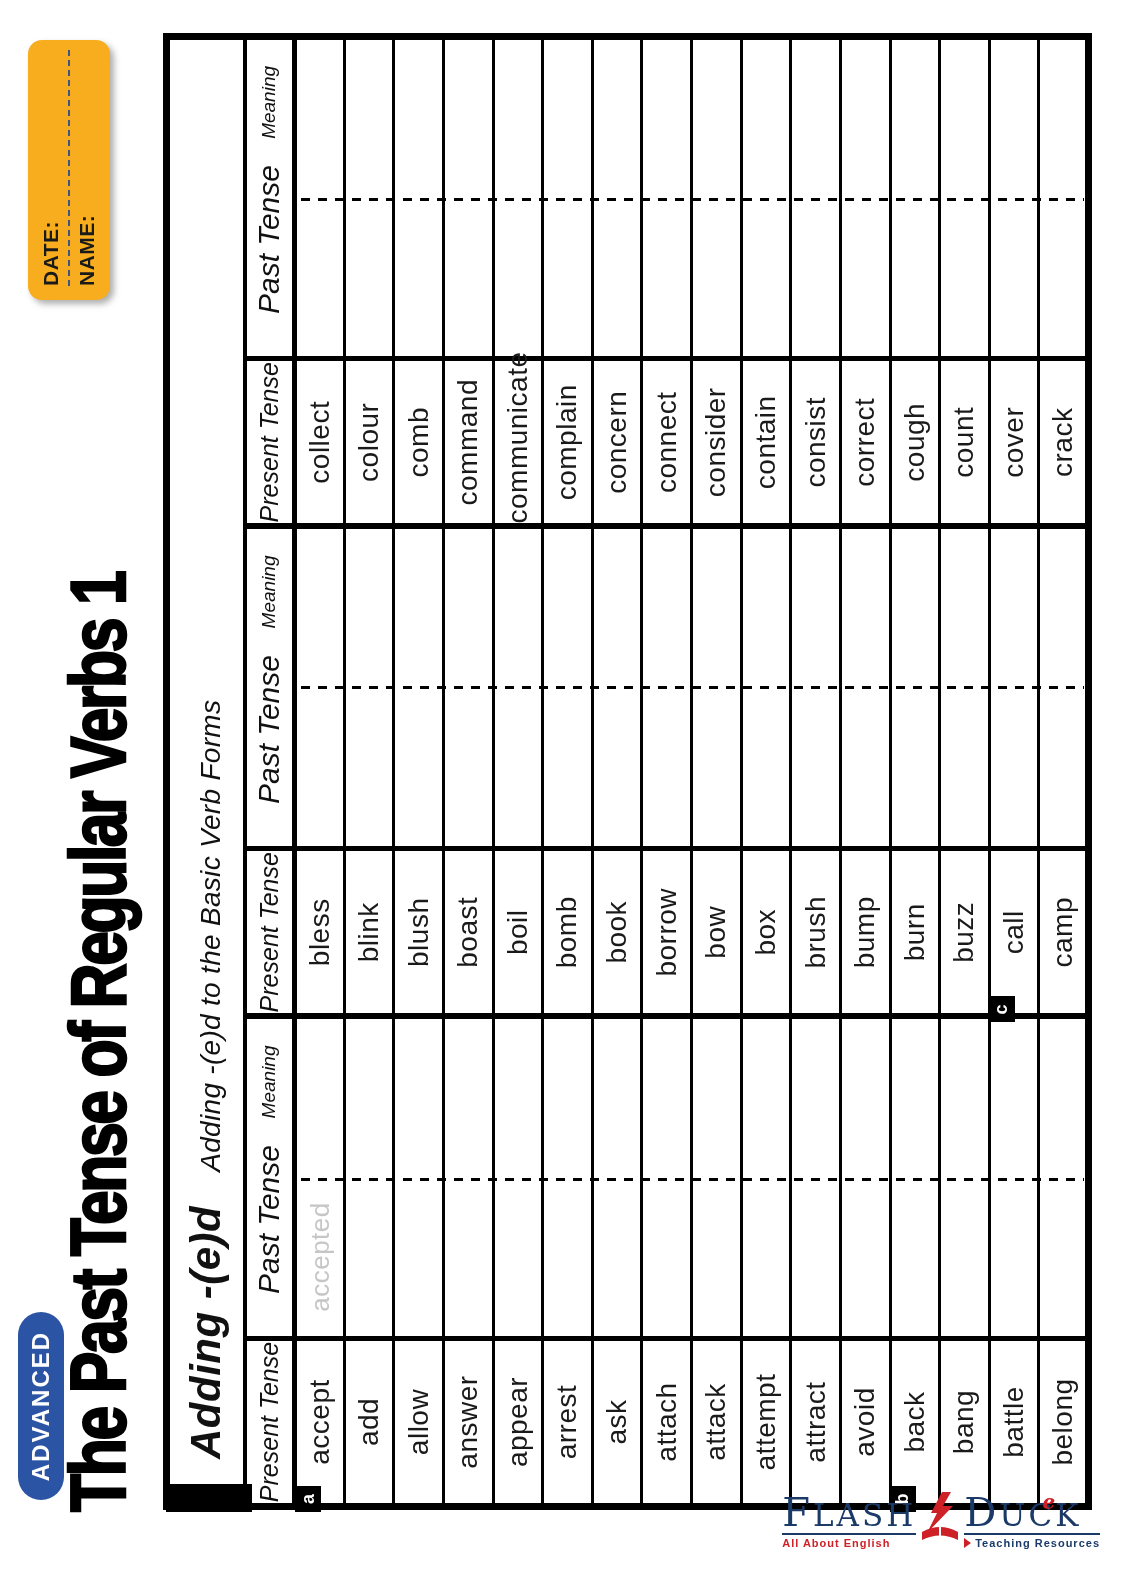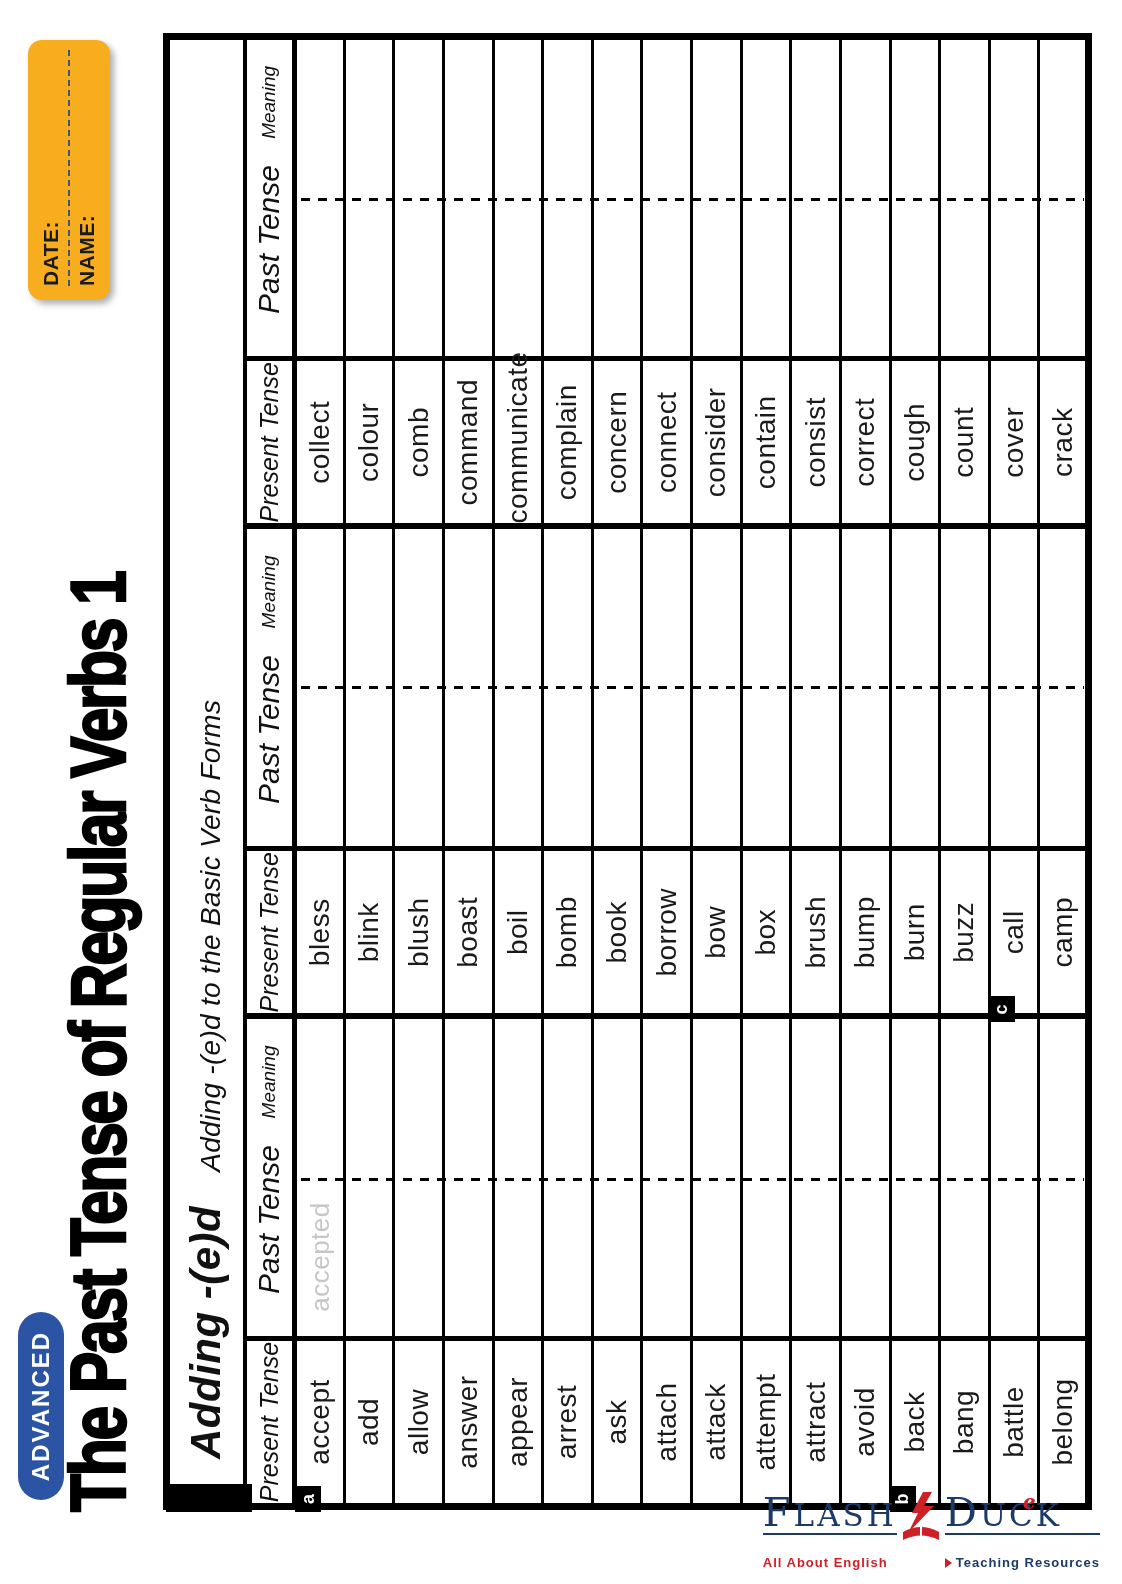--- a/index.html
+++ b/index.html
@@ -74,21 +74,21 @@
   .past-divider{
     position:absolute;top:138px;bottom:8px;width:3px;z-index:2;
     background:repeating-linear-gradient(to bottom,#000 0 9px,transparent 9px 17px);
   }
   .past-divider.g1{left:329px;} .past-divider.g2{left:821px;} .past-divider.g3{left:1309px;}
   
   .logo{position:absolute;right:22px;top:1492px;display:flex;align-items:flex-start;color:var(--logo-navy);}
   .logo-col{display:flex;flex-direction:column;}
   .logo-word{font-family:"DejaVu Serif","Liberation Serif",serif;font-size:31px;line-height:1;letter-spacing:3px;white-space:nowrap;}
   .logo-word::first-letter{font-size:40px;}
-  .logo-sub{font-size:13px;font-weight:bold;letter-spacing:1px;border-top:2px solid var(--logo-navy);padding-top:20px;margin-top:1px;white-space:nowrap;display:flex;align-items:center;gap:4px;}
+  .logo-sub{font-size:11px;font-weight:bold;letter-spacing:1px;border-top:2px solid var(--logo-navy);padding-top:2px;margin-top:1px;white-space:nowrap;display:flex;align-items:center;gap:4px;}
   .logo-sub.left{color:var(--logo-red);}
   .logo-sub.right{color:var(--logo-navy);}
   .logo-icon{width:44px;height:52px;margin:0 2px;flex:none;}
   .c-wrap{position:relative;display:inline-block;}
   .c-accent{position:absolute;right:-3px;top:-8px;color:var(--logo-red);font-style:italic;font-size:20px;font-weight:bold;font-family:"DejaVu Serif",serif;}
   .banner-arrow{width:0;height:0;border-top:5px solid transparent;border-bottom:5px solid transparent;border-left:7px solid var(--logo-red);display:inline-block;}
 </style>
 </head>
 <body>
 

